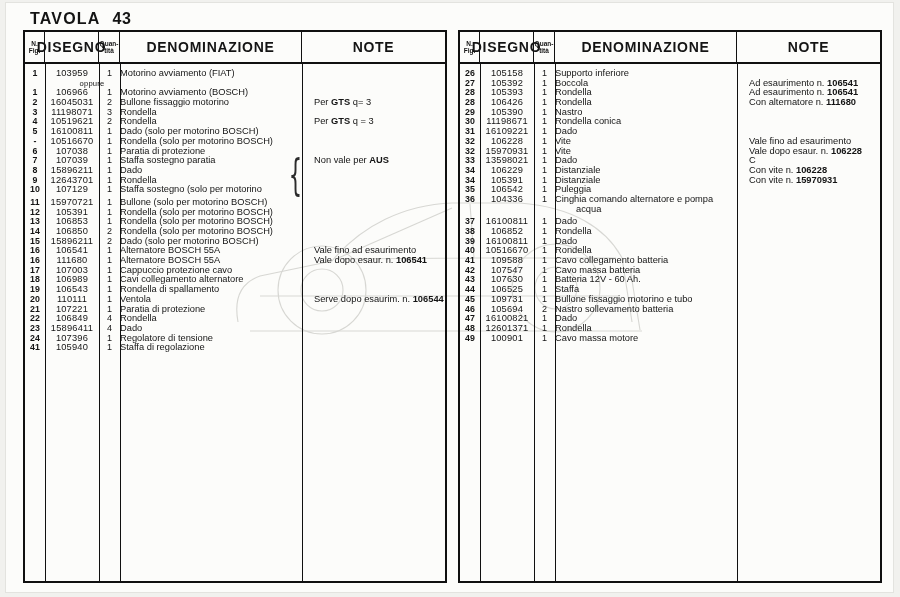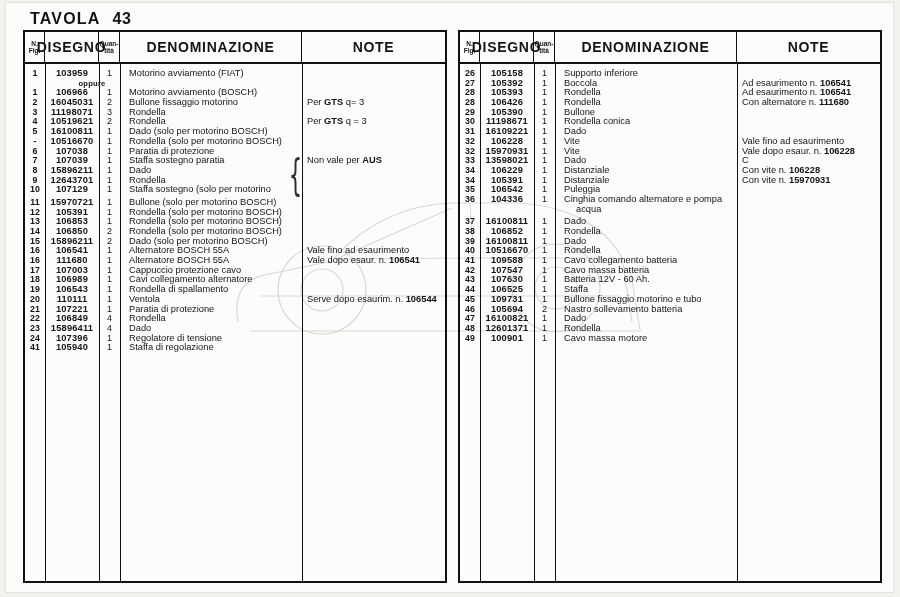--- a/index.html
+++ b/index.html
@@ -34,26 +34,26 @@
   .hc:last-child{border-right:none}
   .w-fig{width:20px}.w-dis{width:54px}.w-qty{width:21px}.w-den{width:182px}.w-note{flex:1}
   .h-big{font-size:14px;letter-spacing:0.7px;}
   .h-small{font-size:6.5px;line-height:7.5px;}
   .tbody{position:relative;height:517px;padding-top:5px;box-sizing:border-box;}
   .vline{position:absolute;top:0;bottom:0;width:1px;background:#101010;}
   .vl-1{left:20px}.vl-2{left:74px}.vl-3{left:95px}.vl-4{left:277px}
   .line{display:flex;height:9.7px;line-height:9.6px;font-size:9.3px;}
   .line.gap{margin-top:3px}
   .cf{width:20px;text-align:center;font-weight:bold;font-size:8.8px;}
-  .cd{width:54px;text-align:center;font-weight:bold;letter-spacing:0.2px;}
+  .cd{width:54px;text-align:center;font-weight:normal;letter-spacing:0.2px;}
   .cd.small{font-size:7.6px;margin-left:20px;}
   .cq{width:21px;text-align:center;font-size:9px;}
-  .cden{width:182px;padding-left:9px;box-sizing:border-box;white-space:nowrap;overflow:visible;}
+  .cden{width:182px;box-sizing:border-box;white-space:nowrap;overflow:visible;}
   .cden.ind{padding-left:21px;}
-  .cnote{flex:1;padding-left:5px;white-space:nowrap;overflow:visible;}
+  .cnote{flex:1;padding-left:12px;white-space:nowrap;overflow:visible;}
   .cnote b, .cden b{font-weight:bold;}
   .brace{
     position:absolute;left:282px;top:150px;
     font-family:"DejaVu Sans",sans-serif;
     font-size:42px;line-height:52px;color:#2b2b2b;
     transform:scaleX(0.5);transform-origin:center;
   }
 </style>
 </head>
 <body>
@@ -359,21 +359,21 @@
         <span class="cf">28</span>
         <span class="cd">106426</span>
         <span class="cq">1</span>
         <span class="cden">Rondella</span>
         <span class="cnote">Con alternatore n. <b>111680</b></span>
       </div>
       <div class="line">
         <span class="cf">29</span>
         <span class="cd">105390</span>
         <span class="cq">1</span>
-        <span class="cden">Bullone</span>
+        <span class="cden">Nastro</span>
         <span class="cnote"></span>
       </div>
       <div class="line">
         <span class="cf">30</span>
         <span class="cd">11198671</span>
         <span class="cq">1</span>
         <span class="cden">Rondella conica</span>
         <span class="cnote"></span>
       </div>
       <div class="line">

